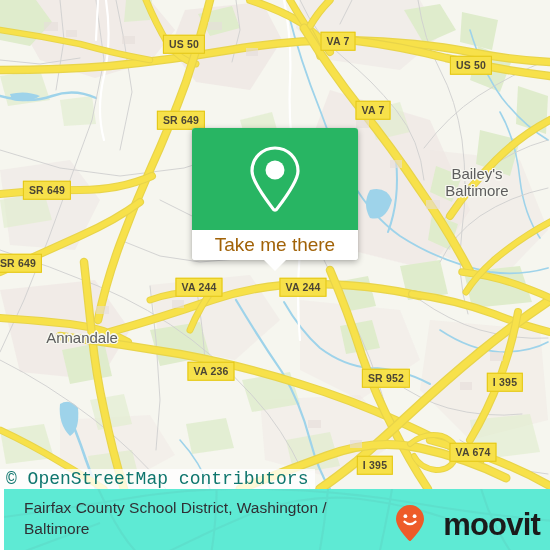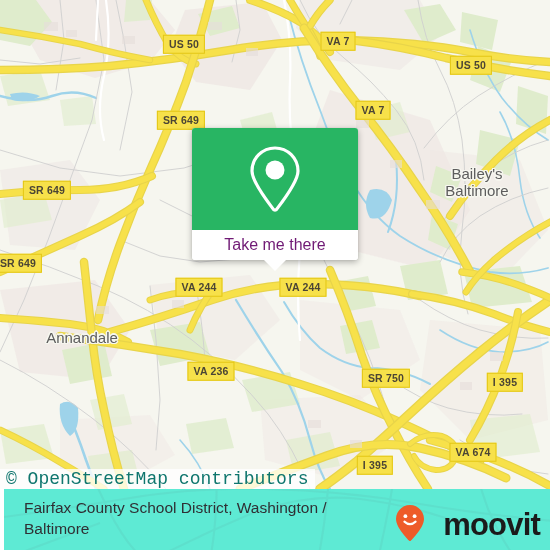--- a/index.html
+++ b/index.html
@@ -100,23 +100,23 @@
     border-radius: 3px 3px 0 0;
     display: flex;
     align-items: center;
     justify-content: center;
   }
   #popup-label {
     height: 30px;
     display: flex;
     align-items: center;
     justify-content: center;
-    color: #701a75;
-    font-family: "Liberation Sans", sans-serif;
-    font-size: 16px;
+    color: #a16207;
+    font-family: "Liberation Sans", sans-serif;
+    font-size: 19px;
     border-radius: 0 0 3px 3px;
     background: #ffffff;
     white-space: nowrap;
   }
   #popup-tail {
     position: absolute;
     left: 50%;
     bottom: -11px;
     margin-left: -11px;
     width: 0;
@@ -374,21 +374,21 @@
     <div class="shield" style="left:184px; top:44px;">US 50</div>
     <div class="shield" style="left:338px; top:41px;">VA 7</div>
     <div class="shield" style="left:471px; top:65px;">US 50</div>
     <div class="shield" style="left:373px; top:110px;">VA 7</div>
     <div class="shield" style="left:181px; top:120px;">SR 649</div>
     <div class="shield" style="left:47px;  top:190px;">SR 649</div>
     <div class="shield" style="left:18px;  top:263px;">SR 649</div>
     <div class="shield" style="left:199px; top:287px;">VA 244</div>
     <div class="shield" style="left:303px; top:287px;">VA 244</div>
     <div class="shield" style="left:211px; top:371px;">VA 236</div>
-    <div class="shield" style="left:386px; top:378px;">SR 750</div>
+    <div class="shield" style="left:386px; top:378px;">SR 952</div>
     <div class="shield" style="left:505px; top:382px;">I 395</div>
     <div class="shield" style="left:375px; top:465px;">I 395</div>
     <div class="shield" style="left:473px; top:452px;">VA 674</div>
 
     <div class="place" style="left:477px; top:182px;">Bailey's
 Baltimore</div>
     <div class="place" style="left:82px;  top:337px;">Annandale</div>
 
     <div id="popup">
       <div id="popup-image">

